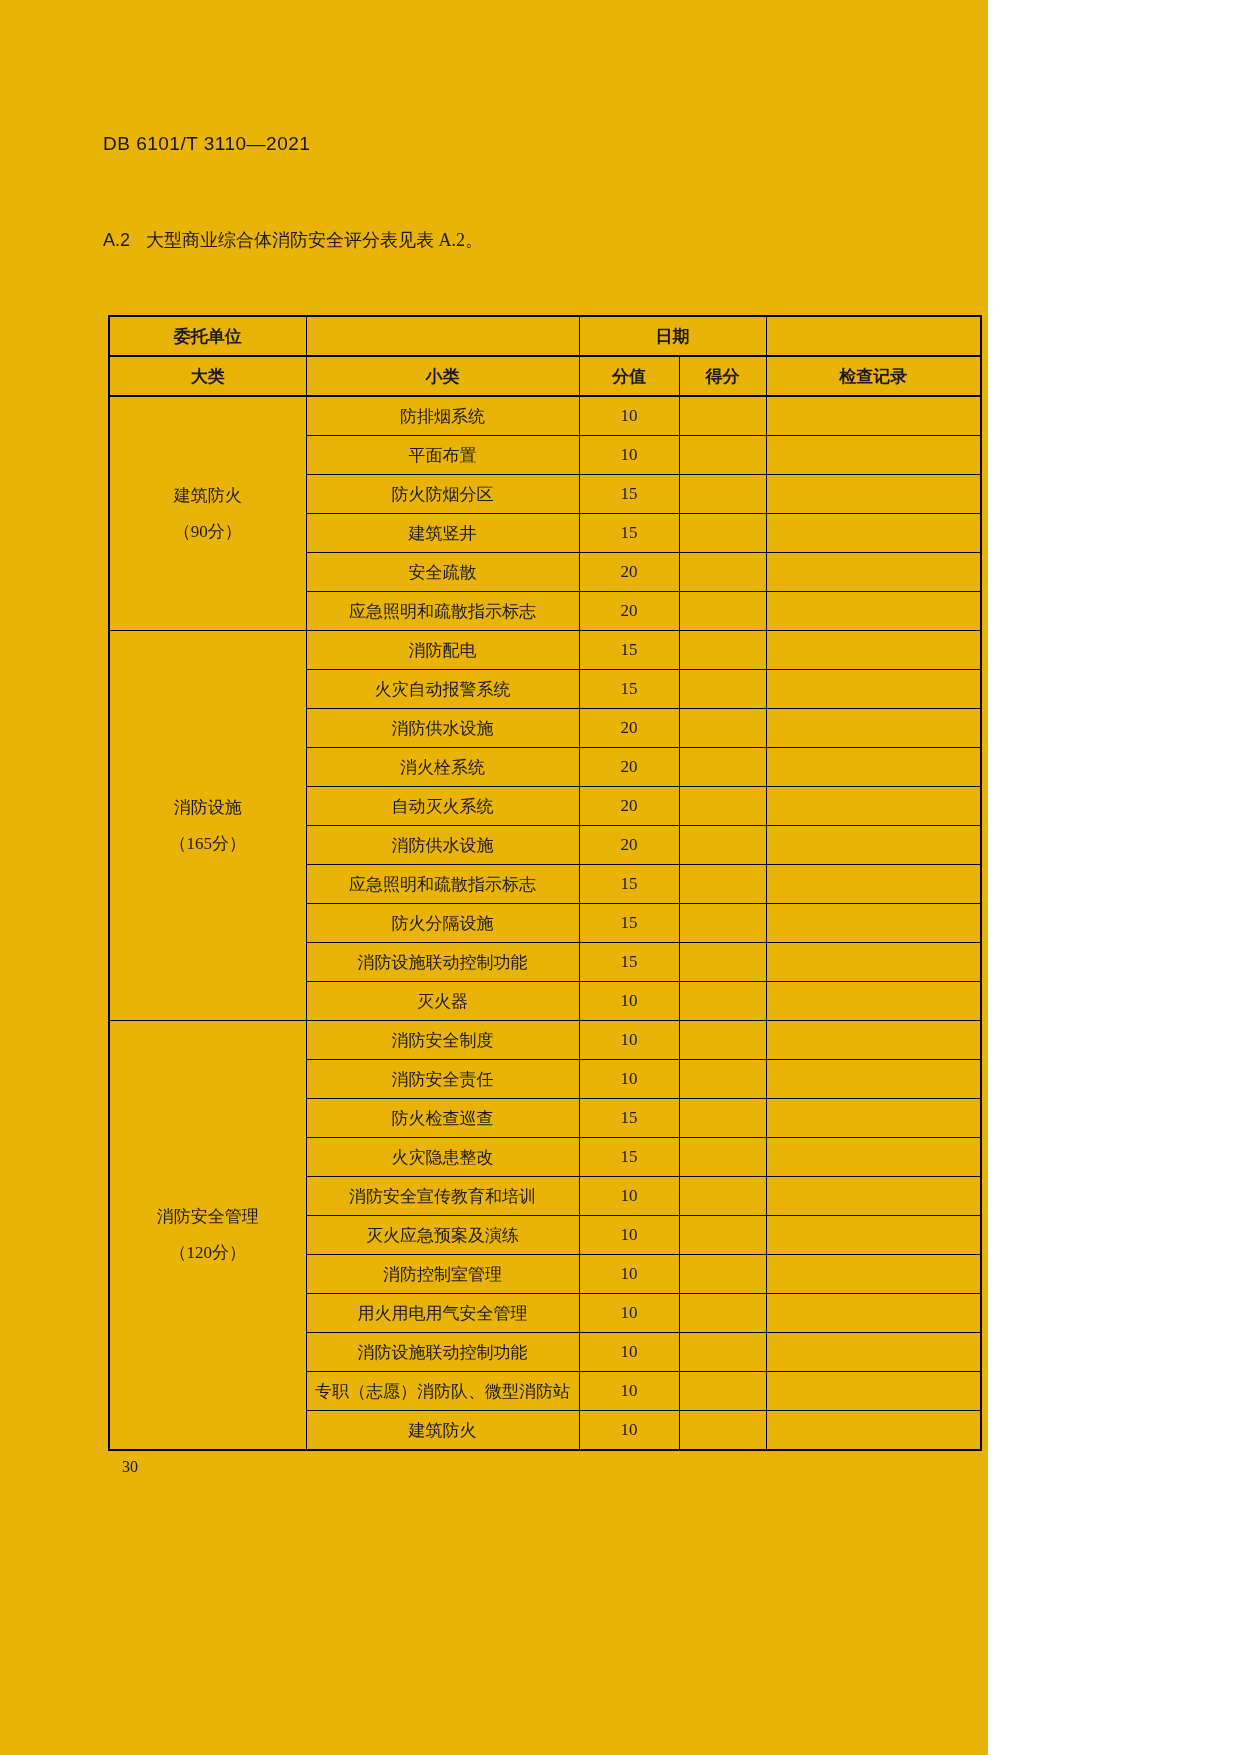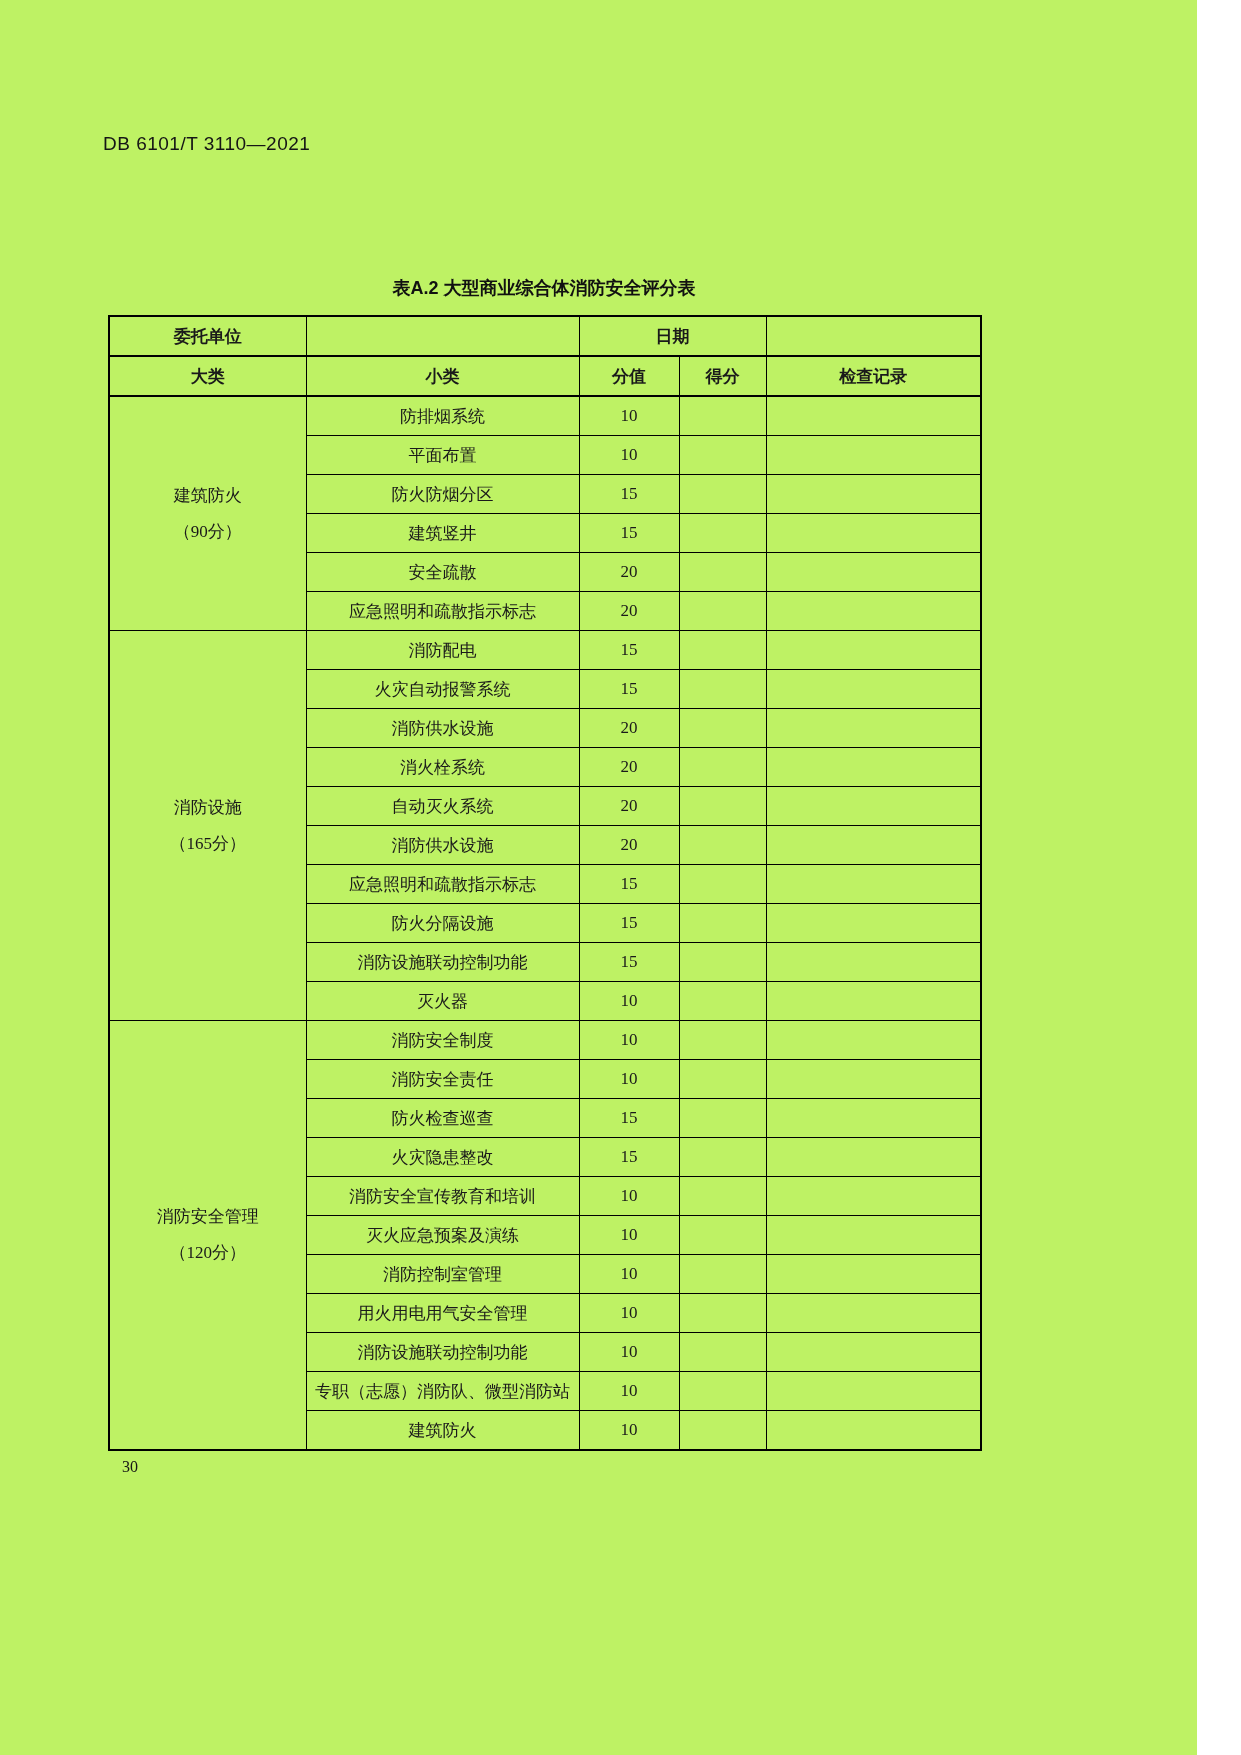--- a/index.html
+++ b/index.html
@@ -1,20 +1,20 @@
 <!DOCTYPE html>
 <html><head>
 <meta charset="utf-8">
 <style>
   html, body { margin: 0; padding: 0; background: #ffffff; }
   .page {
     position: relative;
-    width: 1197px;
+    width: 988px;
     height: 1755px;
-    background: #bef264;
+    background: #eab308;
     color: #1a1a1a;
     font-family: "Liberation Serif", "DejaVu Serif", serif;
     overflow: hidden;
   }
   .doc-code {
     position: absolute;
     left: 103px;
     top: 133px;
     font-family: "Liberation Sans", "DejaVu Sans", sans-serif;
     font-size: 19px;
@@ -78,22 +78,24 @@
     color: #151515;
   }
 </style>
 </head>
 <body>
 
 <div class="page">
 
   <div class="doc-code">DB 6101/T 3110—2021</div>
 
-
-  <div class="table-caption">表A.2  大型商业综合体消防安全评分表</div>
+  <div class="section-para">
+    <span class="section-label">A.2</span><span class="section-text">大型商业综合体消防安全评分表见表 A.2。</span>
+  </div>
+
 
   <table class="score-table">
     <colgroup>
       <col style="width:197px">
       <col style="width:273px">
       <col style="width:100px">
       <col style="width:87px">
       <col style="width:215px">
     </colgroup>
     <tbody id="score-table-body">

